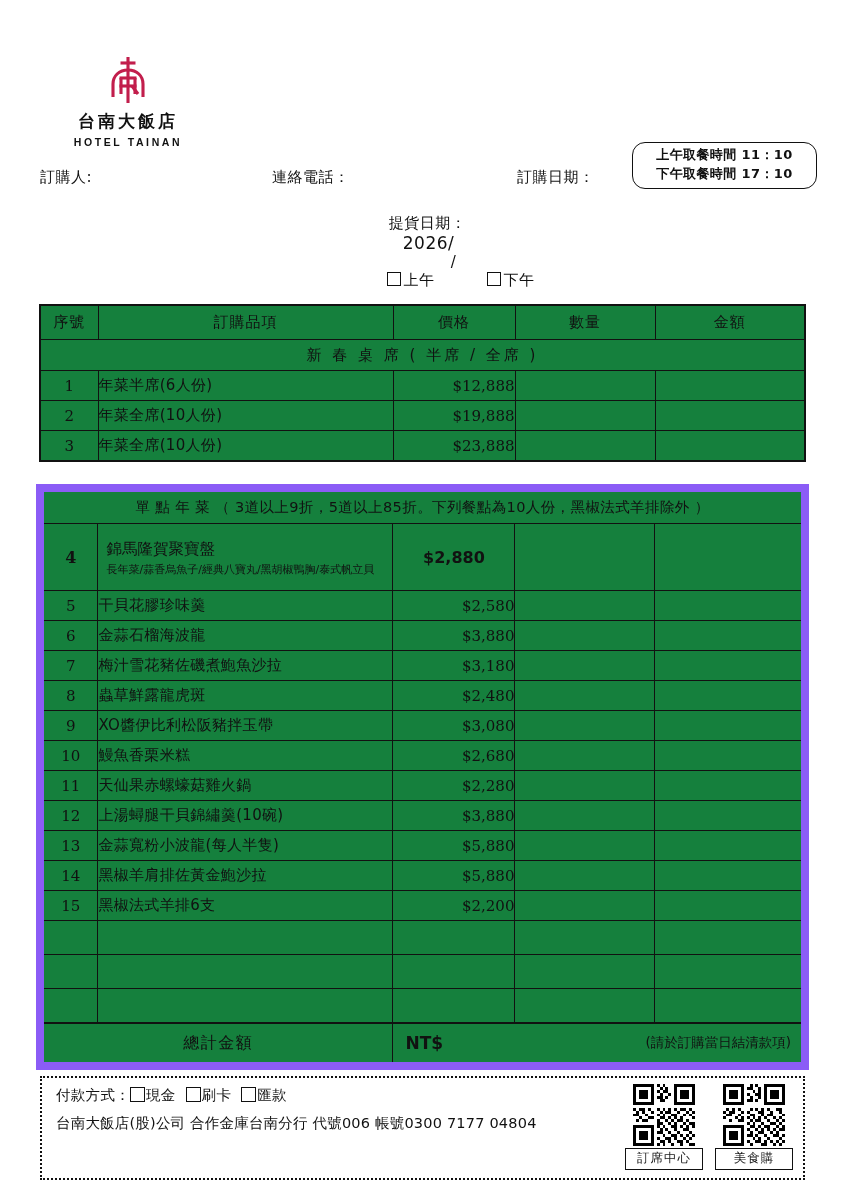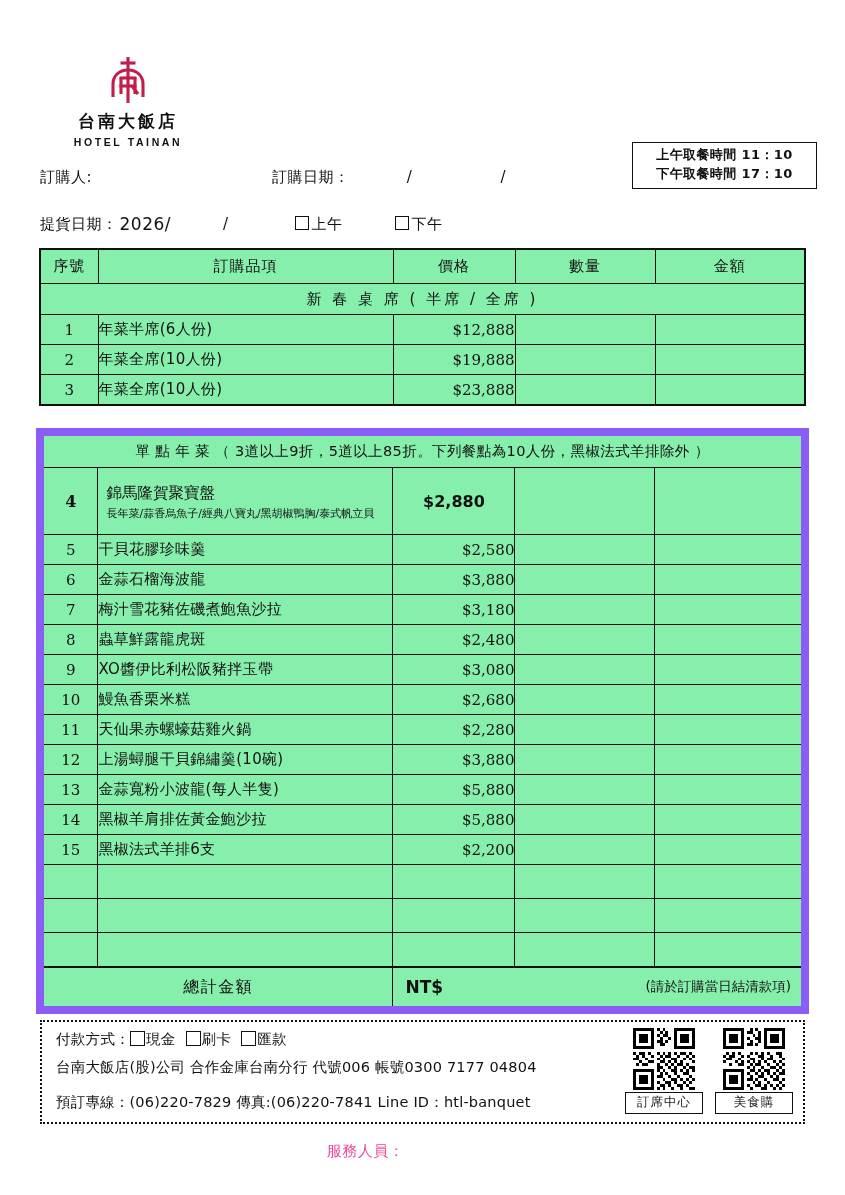--- a/index.html
+++ b/index.html
@@ -102,20 +102,21 @@
     padding-left: 52px;
     letter-spacing: 42px;
   }
   .form-row-2 {
     display: flex;
     align-items: center;
     font-size: 15px;
     color: #111;
     margin-top: 27px;
     letter-spacing: 0.5px;
+    flex-direction: column;
   }
   .pickup-label { white-space: nowrap; }
   .pickup-year {
     font-size: 17px;
     font-weight: 400;
     padding-left: 2px;
   }
   .pickup-slash { padding-left: 52px; }
   .ampm-wrap {
     display: flex;
@@ -132,40 +133,40 @@
     vertical-align: -1px;
   }
 
   
   .pickup-time-box {
     position: absolute;
     right: 28px;
     top: -26px;
     width: 183px;
     border: 1.6px solid #111;
-    border-radius: 0;
+    border-radius: 13px;
     padding: 3px 0 4px 0;
     background: #fff;
   }
   .pt-line {
     font-size: 13px;
     color: #111;
     text-align: center;
     line-height: 1.45;
     white-space: nowrap;
   }
   .pt-line .t { font-weight: 600; letter-spacing: 0.4px; }
 
   
   .tbl {
     border-collapse: collapse;
     table-layout: fixed;
     width: 765px;
     margin: 0 auto;
-    background: #86efac;
+    background: #15803d;
   }
   .tbl td, .tbl th {
     border: 1.2px solid #111;
     padding: 0;
     color: #111;
   }
   .c-no    { width: 58px; }
   .c-item  { width: 295px; }
   .c-price { width: 122px; }
   .c-qty   { width: 140px; }
@@ -358,20 +359,23 @@
       <div class="logo-en">HOTEL TAINAN</div>
     </div>
   </div>
 
   <div class="form-rows">
 
     <div class="form-row-1">
       <div class="f1a">
         <span>訂購人:</span>
       </div>
+      <div class="f1b">
+        <span>連絡電話：</span>
+      </div>
       <div class="f1c">
         <span>訂購日期：</span>
         <span class="slashes">/      /</span>
       </div>
     </div>
 
     <div class="form-row-2">
       <span class="pickup-label">提貨日期：</span>
       <span class="pickup-year">2026/</span>
       <span class="pickup-slash">/</span>
@@ -568,21 +572,20 @@
         </td>
       </tr>
     </tbody>
   </table>
 
   <div class="footer">
     <div class="pay-line">
       <span>付款方式：</span><span class="pay-opt"><span class="pay-cbx"></span><span>現金</span></span><span class="pay-opt"><span class="pay-cbx"></span><span>刷卡</span></span><span class="pay-opt"><span class="pay-cbx"></span><span>匯款</span></span>
     </div>
     <div class="bank-line">台南大飯店(股)公司  合作金庫台南分行  代號006  帳號0300 7177 04804</div>
-    <div class="tel-line">預訂專線：(06)220-7829  傳真:(06)220-7841  Line ID：htl-banquet</div>
 
     <div class="qr-area">
       <div class="qr-item">
         <svg class="qr-img" viewBox="0 0 21 21" shape-rendering="crispEdges">
           <rect width="21" height="21" fill="#fff"></rect>
           <g fill="#000">
             <rect x="0" y="0" width="7" height="1"></rect>
               <rect x="0" y="6" width="7" height="1"></rect>
             <rect x="0" y="0" width="1" height="7"></rect>
               <rect x="6" y="0" width="1" height="7"></rect>

